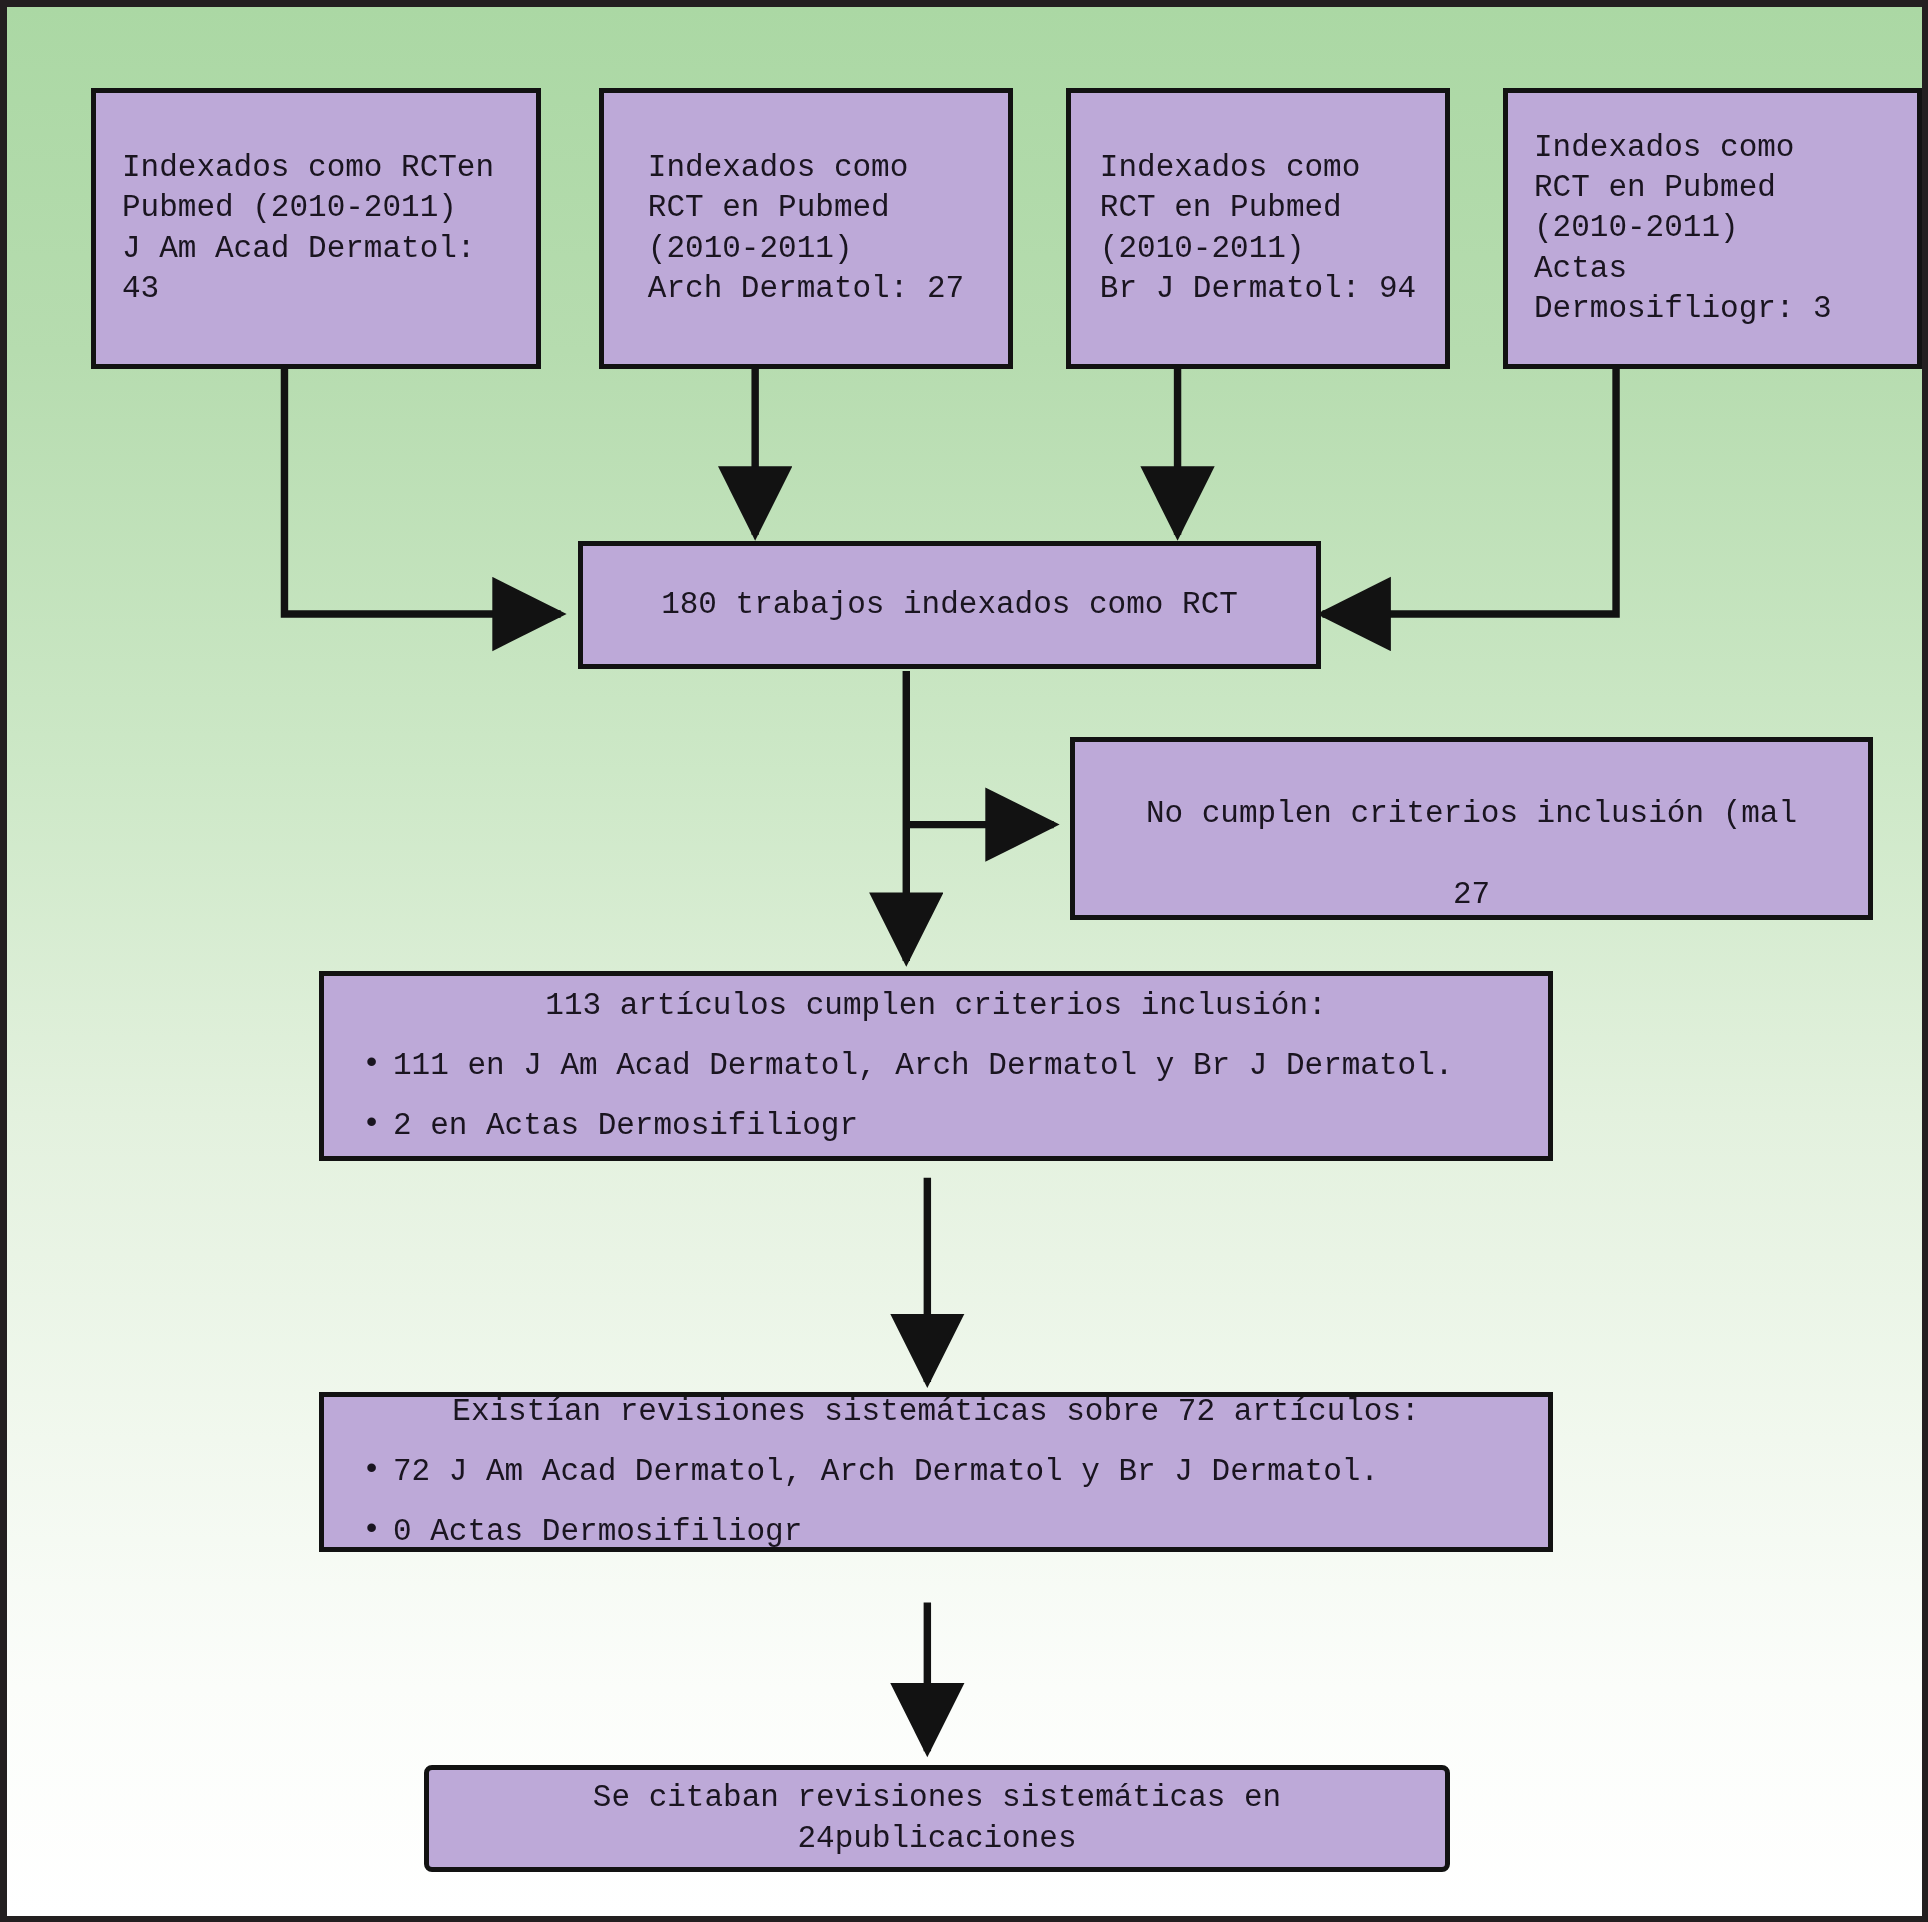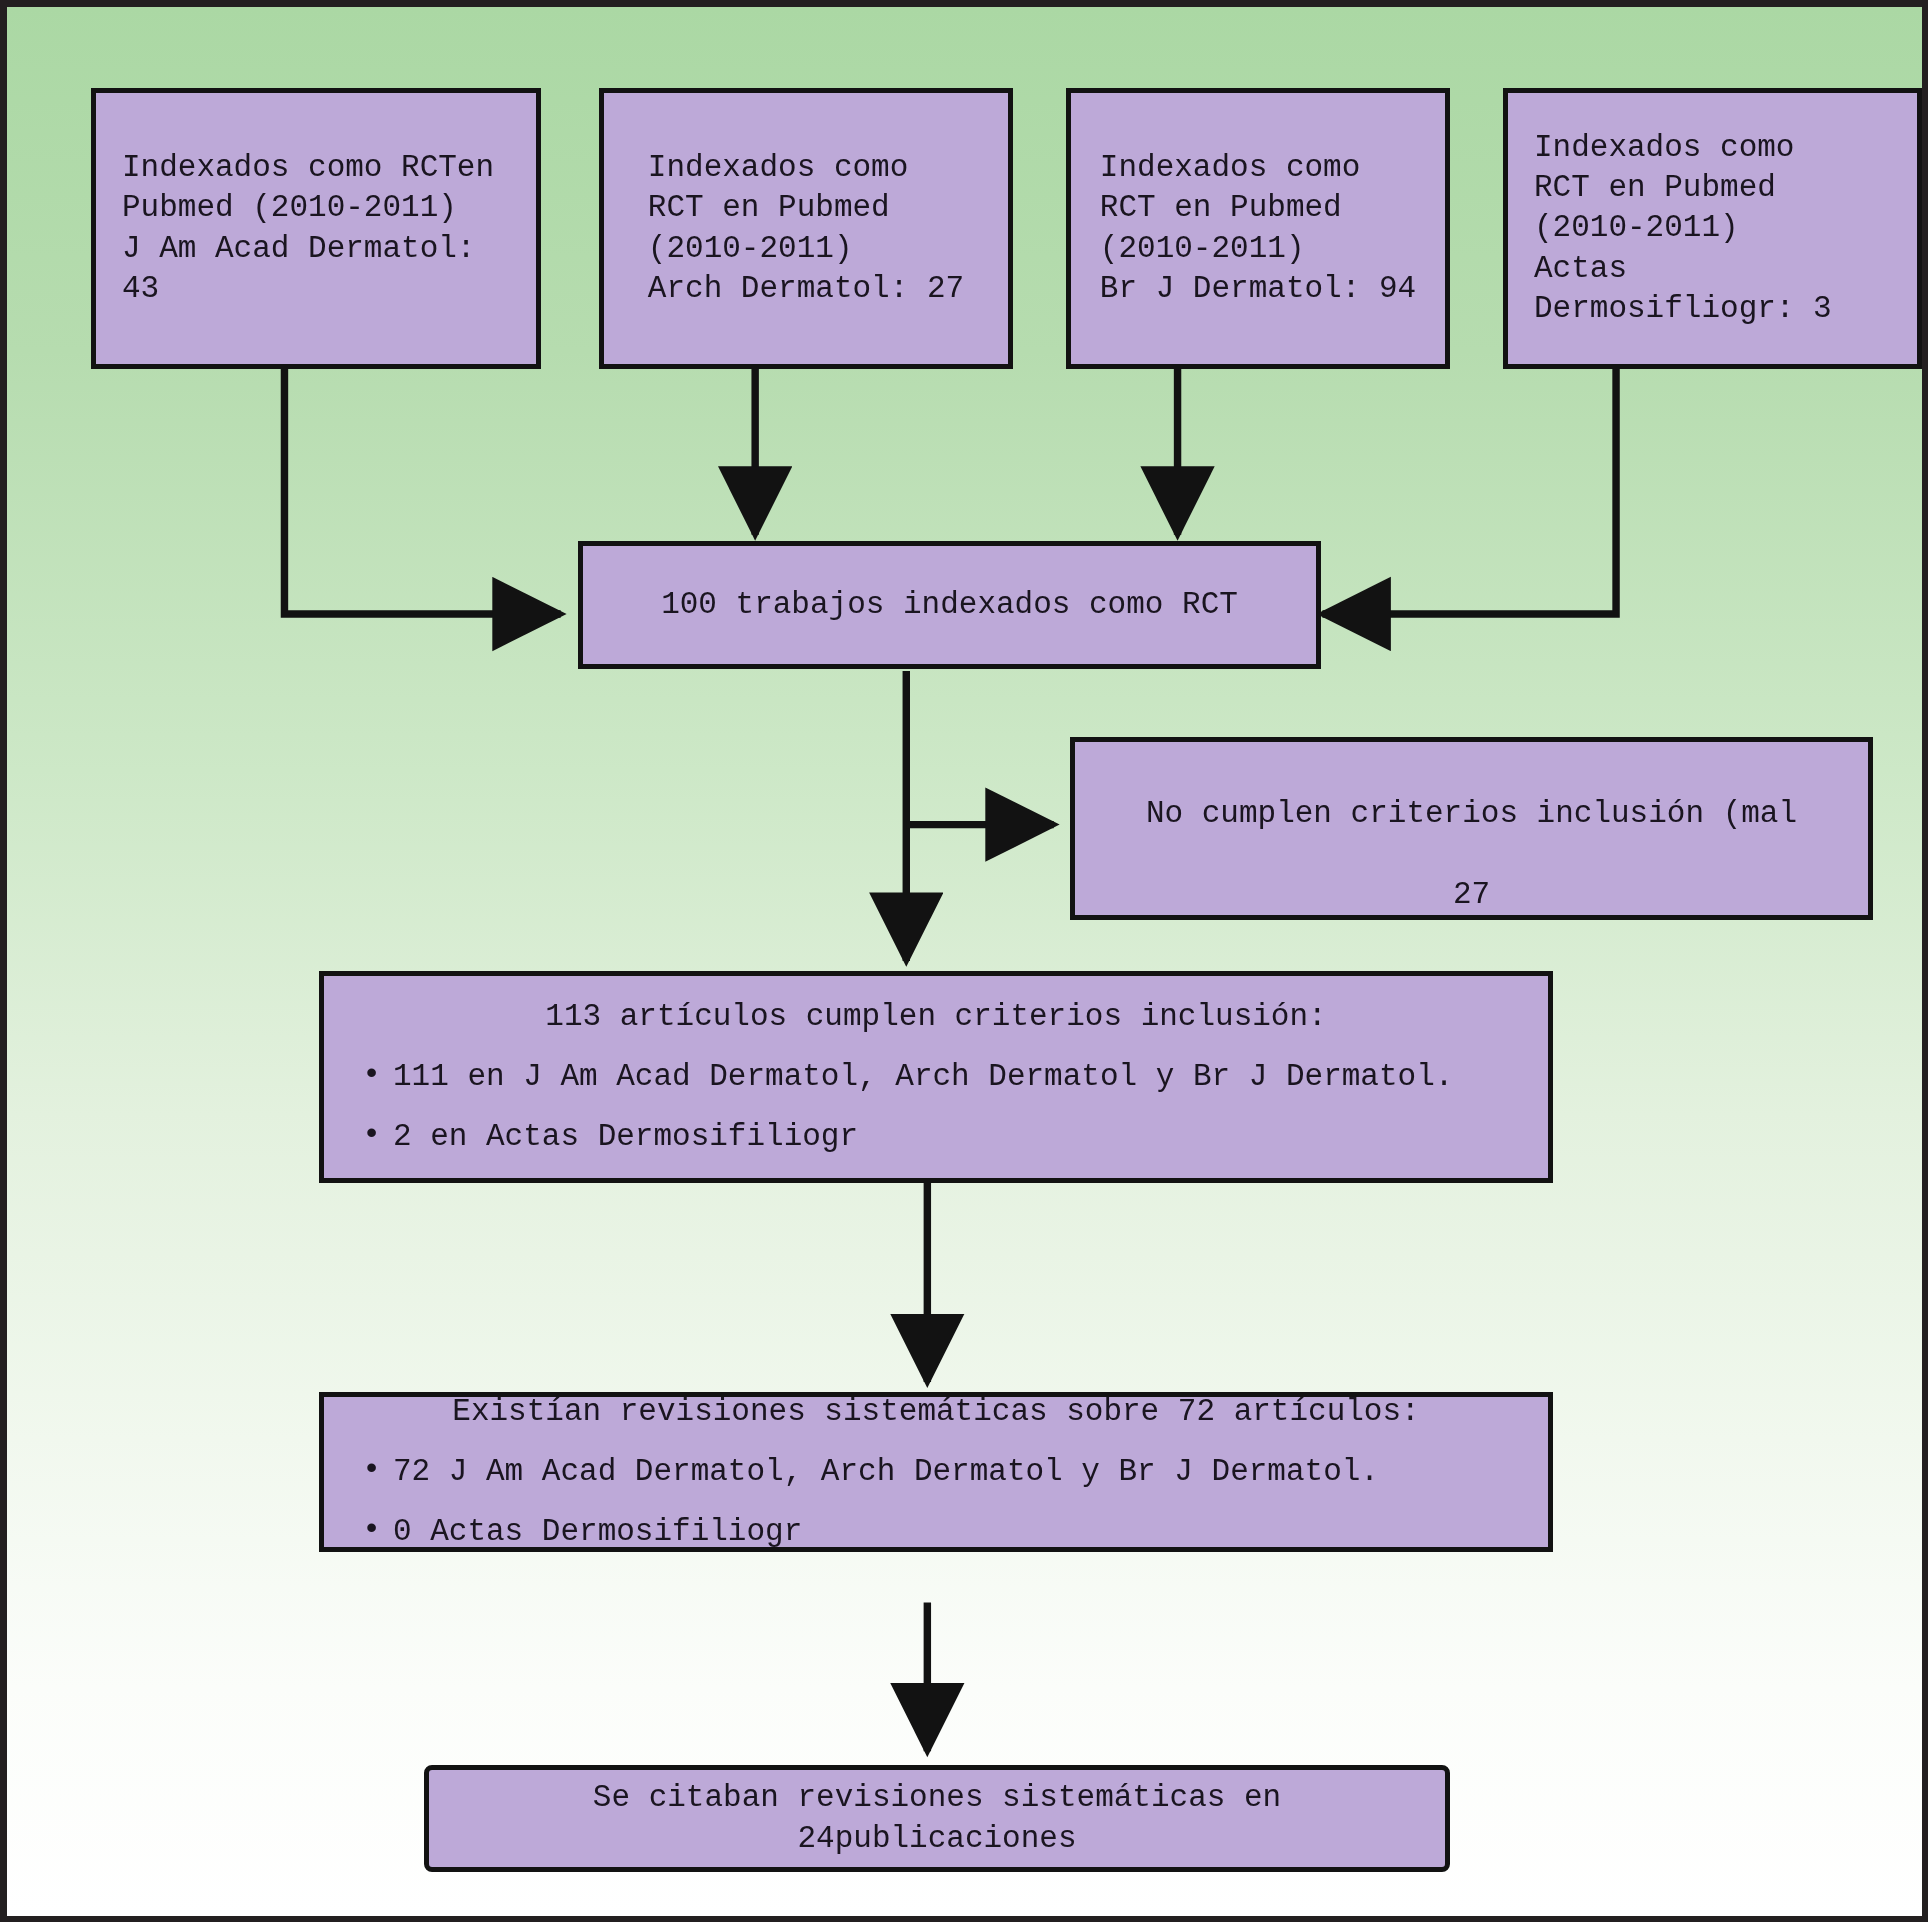--- a/index.html
+++ b/index.html
@@ -101,32 +101,32 @@
       <span class="inner-left">
         <span>Indexados como</span><br>
         <span>RCT en Pubmed</span><br>
         <span>(2010-2011)</span><br>
         <span>Actas Dermosifliogr: 3</span>
       </span>
     </div>
   </div>
 
   <div class="node" style="left: 571px; top: 534px; width: 743px; height: 128px; font-size: 31px;">
-    <div class="ctr pad">100 trabajos indexados como RCT</div>
+    <div class="ctr pad">180 trabajos indexados como RCT</div>
   </div>
 
   <div class="node" style="left: 1063px; top: 730px; width: 803px; height: 183px; font-size: 31px; justify-content: flex-end;">
     <div class="ctr pad">
       <span>No cumplen criterios inclusión (mal</span><br>
       <br>
       <span>27</span>
     </div>
   </div>
 
-  <div class="node" style="left: 312px; top: 964px; width: 1234px; height: 212px; font-size: 31px;">
+  <div class="node" style="left: 312px; top: 964px; width: 1234px; height: 190px; font-size: 31px;">
     <div class="pad" style="width:100%;box-sizing:border-box;">
       <div class="hdr">113 artículos cumplen criterios inclusión:</div>
       <div class="bul">
         <span class="dot">•</span>
         <span class="btxt">111 en J Am Acad Dermatol, Arch Dermatol y Br J Dermatol.</span>
       </div>
       <div class="bul">
         <span class="dot">•</span>
         <span class="btxt">2 en Actas Dermosifiliogr</span>
       </div>

